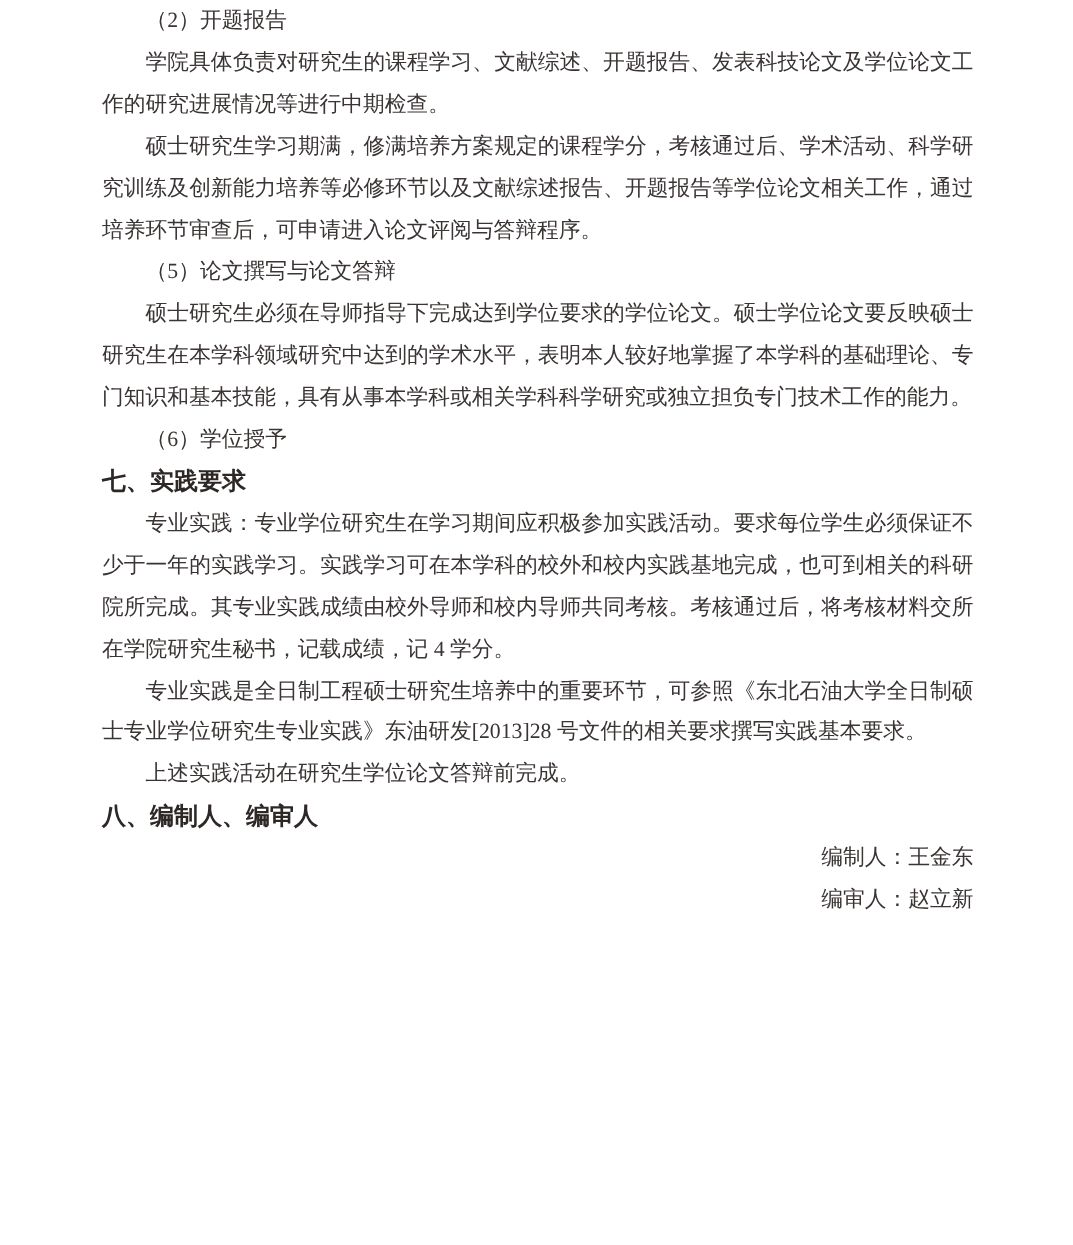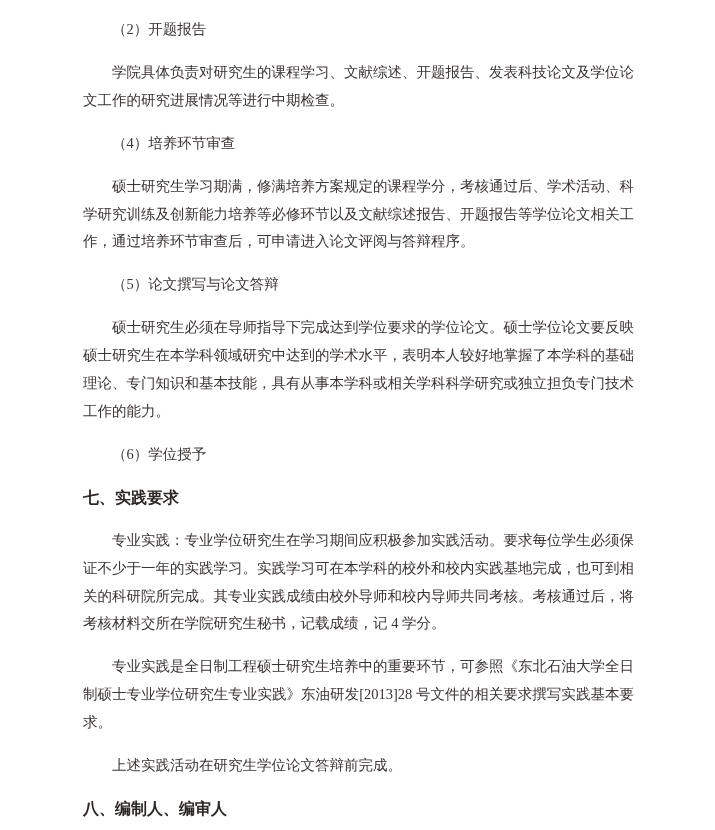--- a/index.html
+++ b/index.html
@@ -23,21 +23,21 @@
     width: 715px;
     padding: 1px 66px 0 68px;
     font-family: "Liberation Serif", "DejaVu Serif", serif;
     font-size: 14.5px;
     line-height: 27.9px;
     color: var(--text-color, #3a3433);
     text-align: justify;
     text-justify: inter-ideograph;
   }
   .content p {
-    margin: 15px;
+    margin: 0;
     padding: 0;
   }
   .blk-paragraph {
     text-indent: 2em;
   }
   .blk-subheading {
     text-indent: 2em;
     text-align: left;
   }
   .blk-heading {
@@ -53,21 +53,20 @@
     text-align: right;
   }
 </style>
 </head>
 <body>
 
 <div class="page">
   <div class="content" id="doc-content">
       <p class="blk-subheading">（2）开题报告</p>
       <p class="blk-paragraph">学院具体负责对研究生的课程学习、文献综述、开题报告、发表科技论文及学位论文工作的研究进展情况等进行中期检查。</p>
-      <p class="blk-subheading">（4）培养环节审查</p>
       <p class="blk-paragraph">硕士研究生学习期满，修满培养方案规定的课程学分，考核通过后、学术活动、科学研究训练及创新能力培养等必修环节以及文献综述报告、开题报告等学位论文相关工作，通过培养环节审查后，可申请进入论文评阅与答辩程序。</p>
       <p class="blk-subheading">（5）论文撰写与论文答辩</p>
       <p class="blk-paragraph">硕士研究生必须在导师指导下完成达到学位要求的学位论文。硕士学位论文要反映硕士研究生在本学科领域研究中达到的学术水平，表明本人较好地掌握了本学科的基础理论、专门知识和基本技能，具有从事本学科或相关学科科学研究或独立担负专门技术工作的能力。</p>
       <p class="blk-subheading">（6）学位授予</p>
       <p class="blk-heading">七、实践要求</p>
       <p class="blk-paragraph">专业实践：专业学位研究生在学习期间应积极参加实践活动。要求每位学生必须保证不少于一年的实践学习。实践学习可在本学科的校外和校内实践基地完成，也可到相关的科研院所完成。其专业实践成绩由校外导师和校内导师共同考核。考核通过后，将考核材料交所在学院研究生秘书，记载成绩，记 4 学分。</p>
       <p class="blk-paragraph">专业实践是全日制工程硕士研究生培养中的重要环节，可参照《东北石油大学全日制硕士专业学位研究生专业实践》东油研发[2013]28 号文件的相关要求撰写实践基本要求。</p>
       <p class="blk-paragraph">上述实践活动在研究生学位论文答辩前完成。</p>
       <p class="blk-heading">八、编制人、编审人</p>
       <p class="blk-signature">编制人：王金东</p>

